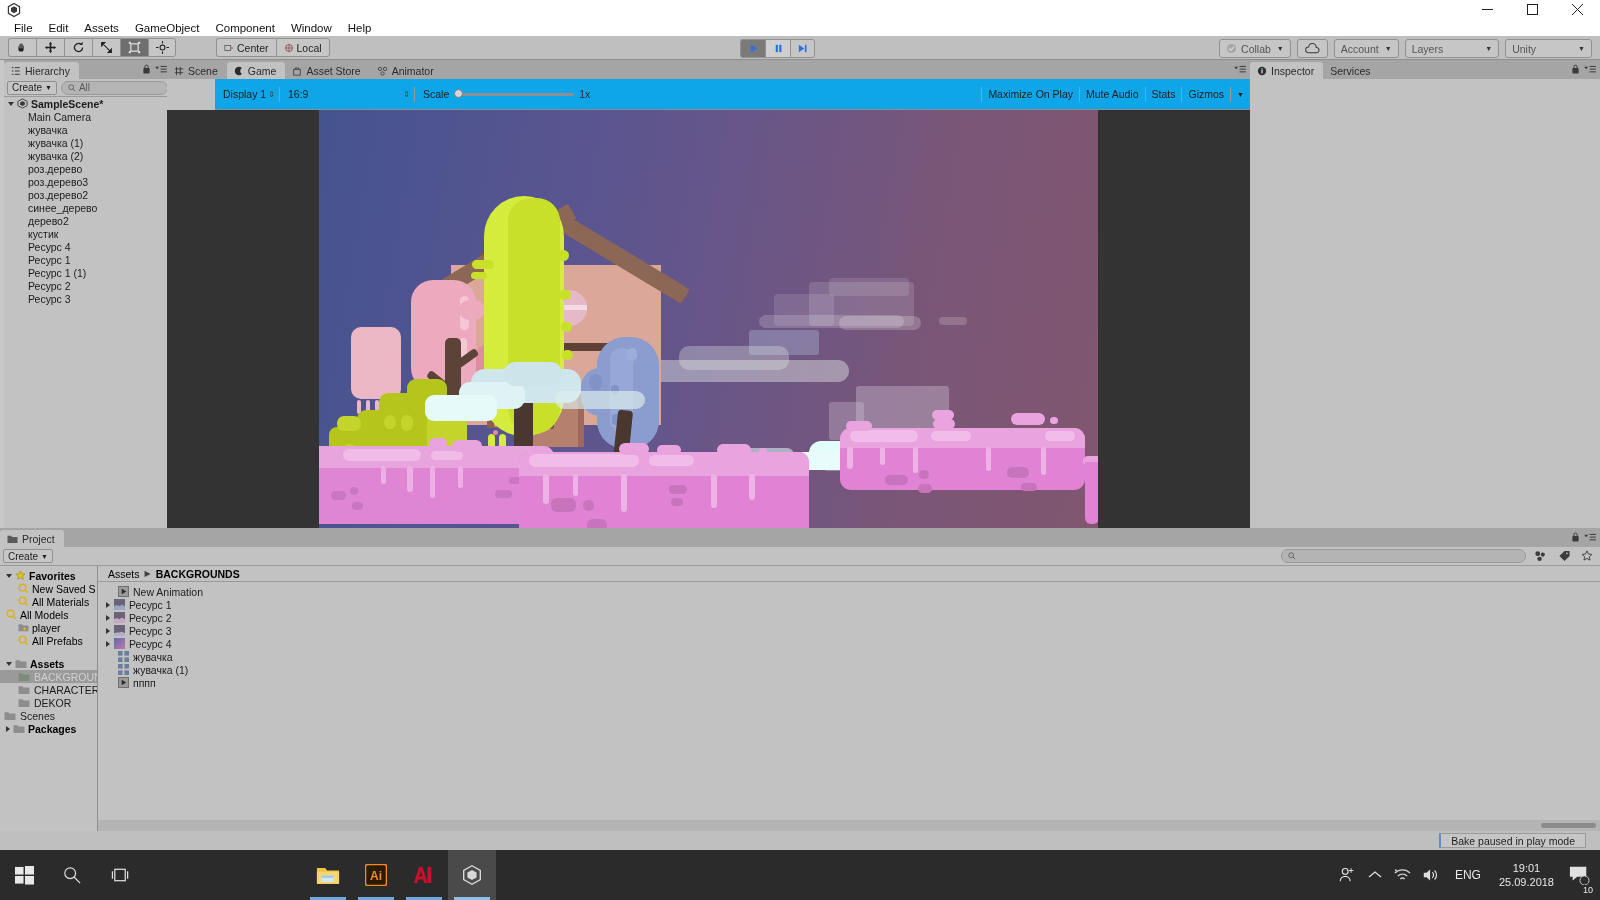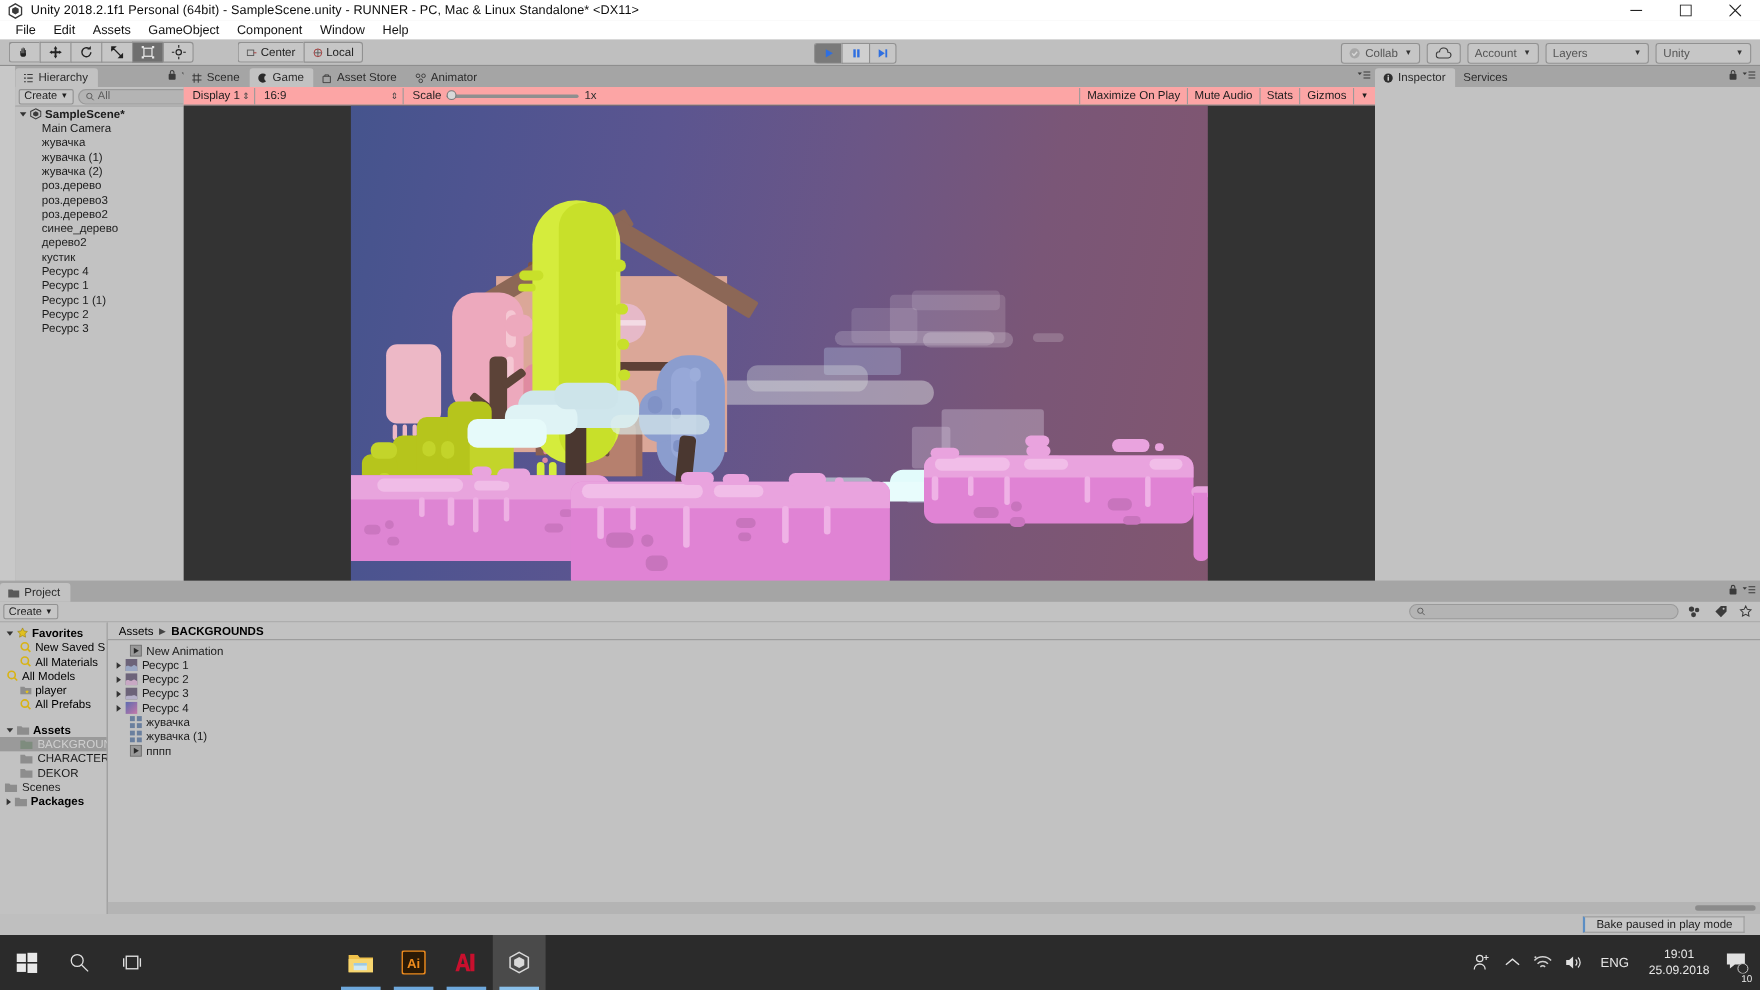--- a/index.html
+++ b/index.html
@@ -87,21 +87,21 @@
     height:17px; padding:0 9px 0 7px; display:flex; align-items:center; gap:4px;
     font-size:10.5px; color:#2b2b2b; background:#a5a5a5;
     border-radius:3px 3px 0 0;
   }
   .tab.active { background:#c2c2c2; }
   .tab .tico { display:flex; align-items:center;}
   .panel-body { background:#c2c2c2; }
   .lockrow { position:absolute; right:4px; bottom:3px; display:flex; gap:4px; align-items:center;}
 
   
-  #hierarchy { left:14px; top:60px; width:167px; height:468px; }
+  #hierarchy { left:4px; top:60px; width:167px; height:468px; }
   .h-toolbar {
     height:18px; background:#c2c2c2; display:flex; align-items:center;
     gap:4px; padding:0 3px; border-bottom:1px solid #9a9a9a;
   }
   .mini-btn {
     height:14px; background:#c6c6c6; border:1px solid #919191; border-radius:2px;
     display:flex; align-items:center; padding:0 4px; gap:3px; font-size:10px; color:#1e1e1e;
   }
   .search-pill {
     flex:1; height:14px; background:#b4b4b4; border:1px solid #9a9a9a; border-radius:7px;
@@ -110,22 +110,22 @@
   .h-list { background:#c2c2c2; height:431px; overflow:hidden; }
   .h-row { height:13px; display:flex; align-items:center; font-size:10.5px; color:#1c1c1c; padding-left:4px;}
   .h-row.scene-root { font-weight:bold; gap:3px; }
   .h-row .indent { width:20px; flex:none; }
   .tri { width:0;height:0;border-left:4px solid #333;border-top:3px solid transparent;border-bottom:3px solid transparent; }
   .tri.down { border-left:3.5px solid transparent;border-right:3.5px solid transparent;border-top:4px solid #333;border-bottom:none;}
 
   
   #gameview { left:167px; top:60px; width:1083px; height:468px; }
   .gv-toolbar {
-    height:17px; background:#fca5a5; display:flex; align-items:center;
-    border-bottom:1px solid #8e8e8e; font-size:10.5px; color:#1e1e1e;
+    height:31px; background:#0ea5e9; display:flex; align-items:center;
+    border-bottom:1px solid #8e8e8e; font-size:10.5px; color:#1e1e1e;margin-left:48px;
   }
   .gv-drop {
     height:15px; display:flex; align-items:center; justify-content:space-between;
     border-right:1px solid #9a9a9a; padding:0 4px 0 8px; color:#1e1e1e;
   }
   .gv-scale { display:flex; align-items:center; gap:5px; padding:0 8px; }
   .slider-track { width:120px; height:3px; background:#8f8f8f; border-radius:2px; position:relative;}
   .slider-knob { position:absolute; left:0; top:-3.5px; width:9px; height:9px; border-radius:50%; background:#d8d8d8; border:1px solid #7a7a7a;}
   .gv-right { margin-left:auto; display:flex; height:15px; }
   .gv-rb { display:flex; align-items:center; padding:0 6px; border-left:1px solid #9a9a9a; font-size:10.5px;}
@@ -196,21 +196,20 @@
 
 <div class="app">
 
   <div class="titlebar">
     <div class="title-ico">
       <svg width="16" height="16" viewBox="0 0 16 16">
           <path d="M8 1.5 13.6 4.7v6.6L8 14.5 2.4 11.3V4.7z" fill="none" stroke="#3a3a3a" stroke-width="1.2"></path>
           <path d="M8 4.3 11 6v3.4L8 11.2 5 9.4V6z" fill="#3a3a3a"></path>
         </svg>
     </div>
-    <div class="title-text">Unity 2018.2.1f1 Personal (64bit) - SampleScene.unity - RUNNER - PC, Mac &amp; Linux Standalone* &lt;DX11&gt;</div>
     <div class="win-btns">
       <div class="win-btn">
         <svg width="11" height="11">
             <rect x="0" y="5" width="11" height="1" fill="#222"></rect>
           </svg>
       </div>
       <div class="win-btn">
         <svg width="11" height="11">
             <rect x="0.5" y="0.5" width="10" height="10" fill="none" stroke="#222"></rect>
           </svg>

